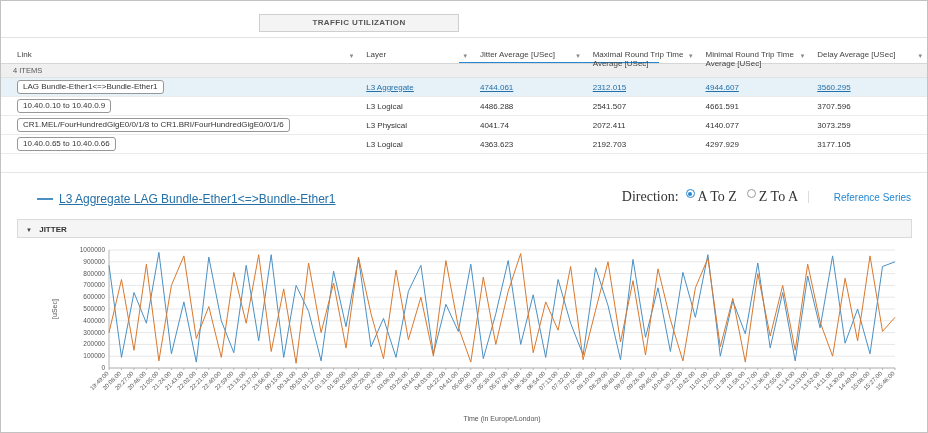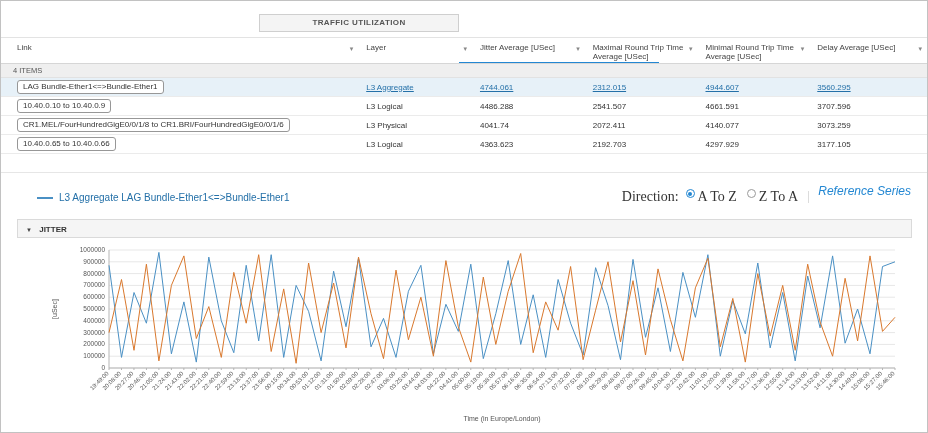--- a/index.html
+++ b/index.html
@@ -8,48 +8,48 @@
 
   
   .tabs { position:absolute; top:13px; left:258px; display:flex; }
   .tab { width:200px; height:18px; line-height:16px; text-align:center; font-size:8px; font-weight:bold;
          letter-spacing:.4px; color:#555; background:#f4f4f4; border:1px solid #cfcfcf; cursor:pointer; }
   .tab.active { background:#ec4899; color:#fff; border-color:#2387d2;margin-top:48px; }
 
   
   .table { position:absolute; top:36px; left:0; right:0; font-size:8px; color:#333; }
   .thead { display:flex; align-items:flex-start; border-top:1px solid #e3e3e3; border-bottom:1px solid #d6d6d6;
-           height:27px; padding-top:5px; color:#444; }
+           height:27px; padding-top:12px; color:#444; }
   .th { position:relative; padding:0 14px 0 8px; line-height:9px; }
   .th .caret { position:absolute; right:5px; top:1px; color:#888; font-size:7px; cursor:pointer; }
   .c0 { width:358px; } .c1 { width:114px; } .c2 { width:113px; } .c3 { width:113px; } .c4 { width:112px; } .c5 { width:118px; }
   .th.c0 { padding-left:16px; }
   .items-band { height:14px; line-height:14px; background:#efefef; padding-left:12px; font-size:7.5px;
                 color:#555; border-bottom:1px solid #e2e2e2; }
   .row { display:flex; height:19px; align-items:center; border-bottom:1px solid #ebebeb; cursor:pointer; }
   .row.selected { background:#e7f1f8; color:#2470a8;text-decoration:underline; }
   .cell { padding:0 8px; white-space:nowrap; overflow:hidden; }
   .cell.c0 { padding-left:16px; }
   .chip { display:inline-block; border:1px solid #979797; border-radius:3px; padding:1px 5px; background:#fff;
           color:#333; font-size:8px; line-height:10px; cursor:pointer; }
 
   
   .divider { position:absolute; top:171px; left:0; right:0; border-top:1px solid #e6e6e6; }
   .legend-row { position:absolute; top:191px; left:36px; display:flex; align-items:center; }
   .legend-swatch { width:16px; height:2px; margin-right:6px; background:#4a90c4; }
-  .legend-label { font-size:10px; color:#2470a8; }
+  .legend-label { font-size:12px; color:#2470a8;text-decoration:underline; }
   .direction { position:absolute; top:188px; right:118px; display:flex; align-items:center; font-size:14px; color:#333;font-family:Liberation Serif, serif; }
   .direction .dir-label { margin-right:7px; }
   .radio-option { display:flex; align-items:flex-start; margin-right:10px; cursor:pointer; }
   .radio { width:9px; height:9px; border:1px solid #9a9a9a; border-radius:50%; position:relative; margin-right:3px; background:#fff; }
   .radio.selected { border-color:#2387d2; }
   .radio.selected::after { content:''; position:absolute; left:1.5px; top:1.5px; right:1.5px; bottom:1.5px;
                            background:#2387d2; border-radius:50%; }
   .vsep { width:1px; height:12px; background:#dcdcdc; margin-right:0; }
-  .ref-link { position:absolute; top:183px; right:16px; font-size:12px; color:#2387d2; cursor:pointer;font-style:italic; }
+  .ref-link { position:absolute; top:191px; right:16px; font-size:10px; color:#2387d2; cursor:pointer; }
 
   
   .panel { position:absolute; top:218px; left:16px; right:15px; bottom:3px; }
   .panel-header { height:19px; line-height:19px; background:#f5f5f5; border:1px solid #dadada;
                   font-size:8px; font-weight:bold; color:#333; padding-left:8px; cursor:pointer; }
   .panel-header .tri { font-size:6px; margin-right:5px; color:#444; }
   .chart-wrap { position:relative; width:100%; }
   svg text { font-family:"Liberation Sans", sans-serif; }
 </style>
 </head>

